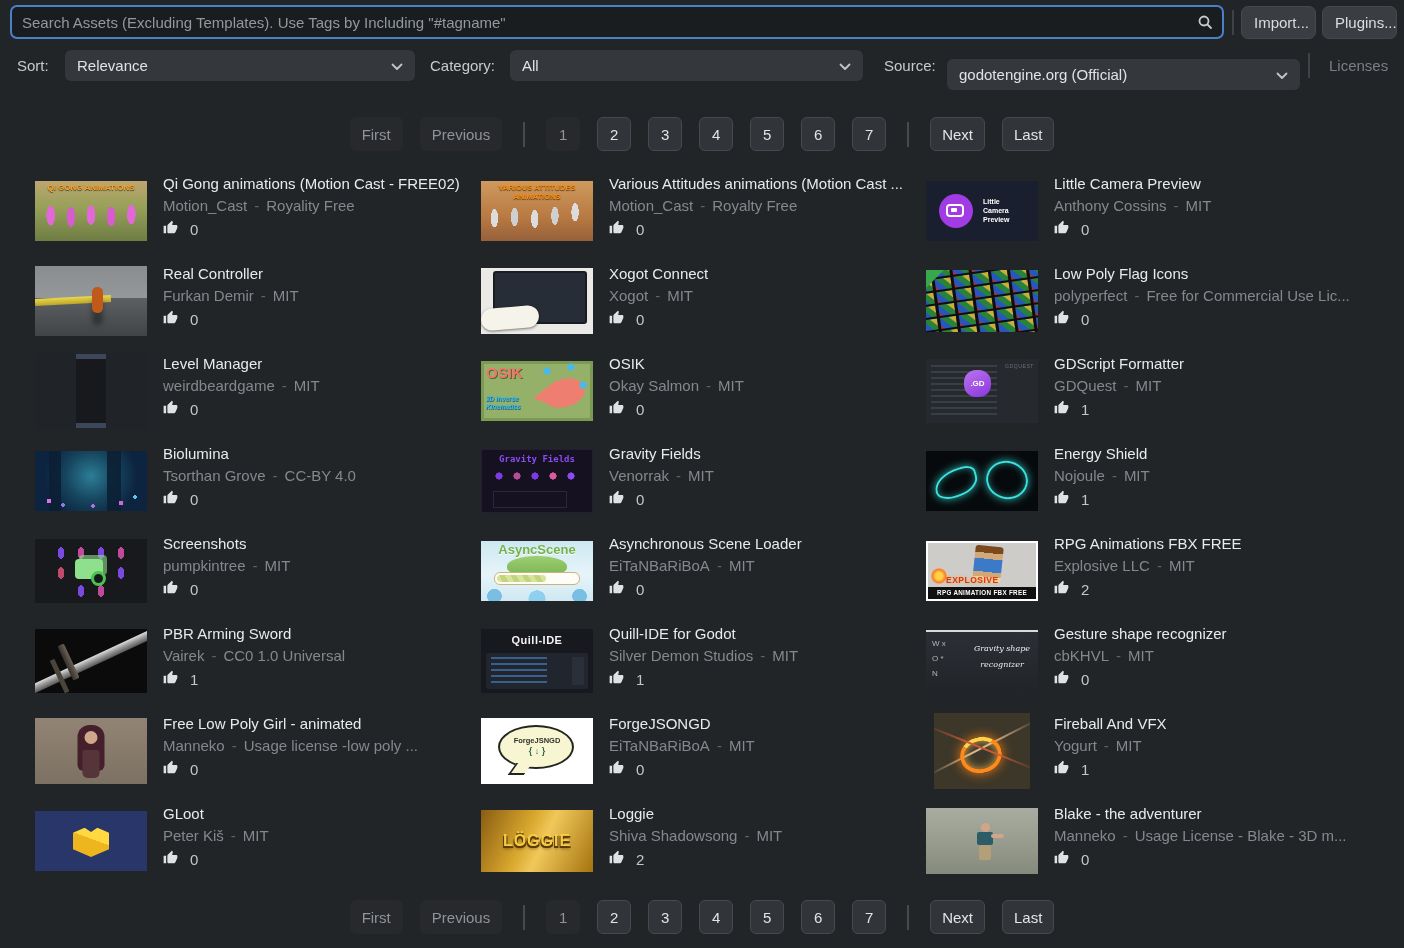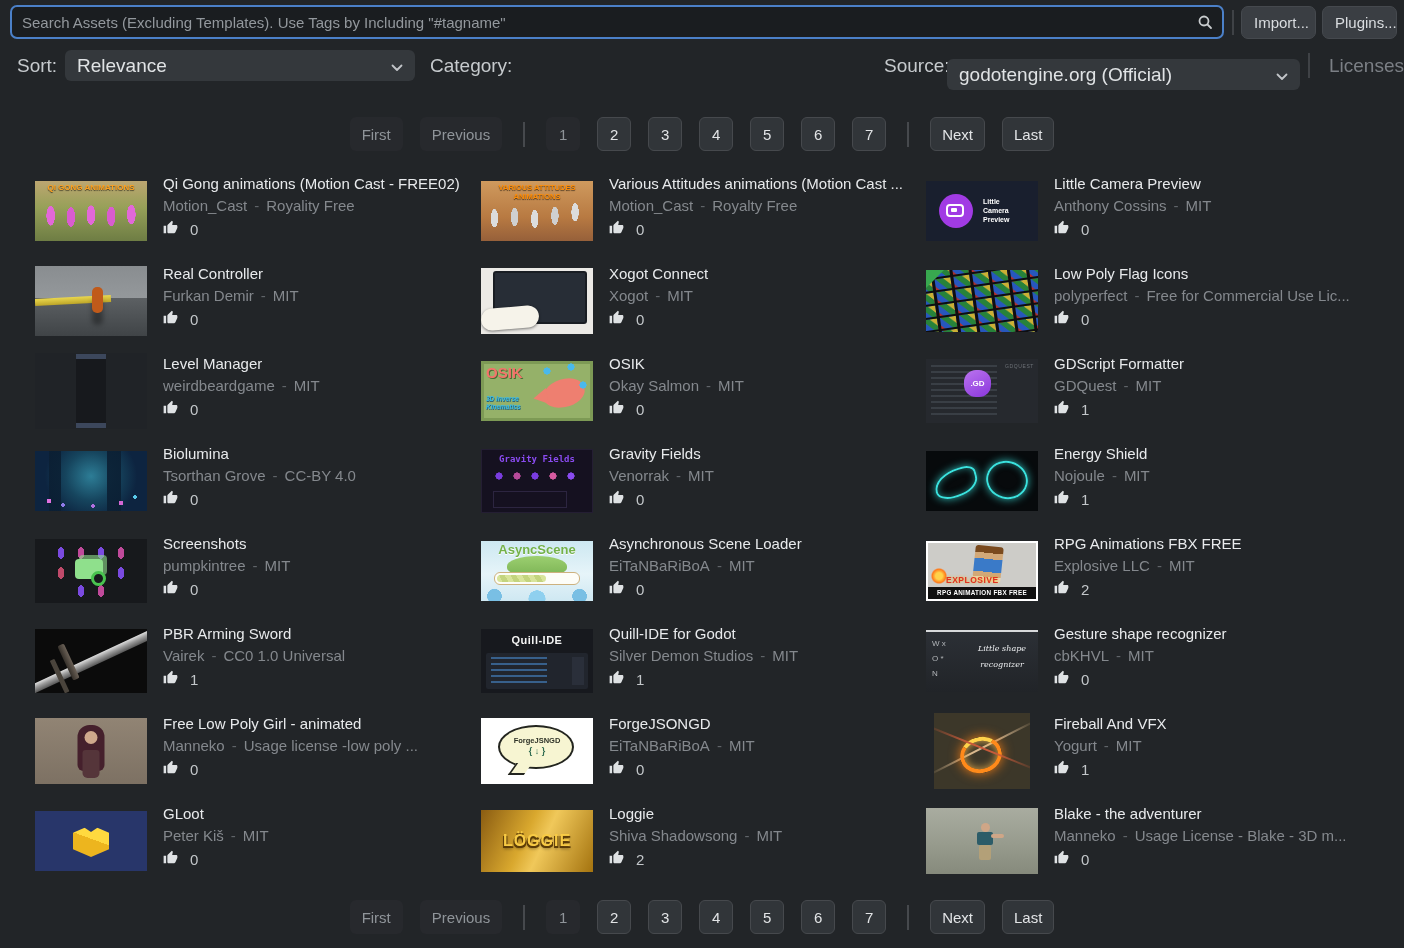--- a/index.html
+++ b/index.html
@@ -9,21 +9,21 @@
   .searchbox{position:absolute;left:10px;top:5px;width:1214px;height:34px;background:#1a1d20;
              border:2px solid #4b80c8;border-radius:7px;box-sizing:border-box;display:flex;align-items:center;}
   .searchbox input{flex:1;background:transparent;border:none;outline:none;color:#dfe2e4;
                    font-size:15px;padding:0 10px;font-family:inherit;}
   .searchbox input::placeholder{color:#93989d;}
   .search-ic{width:26px;display:flex;justify-content:center;align-items:center;flex:none;margin-right:4px;}
   .vsep{position:absolute;width:2px;background:#3f4246;}
   .btn{position:absolute;top:6px;height:33px;background:#3a3e43;border:1px solid #45494e;border-radius:7px;
        color:#dadde0;font-size:15px;font-family:inherit;padding:0 12px;box-sizing:border-box;}
   
-  .filterbar{position:absolute;left:0;top:50px;right:0;height:31px;font-size:19px;}
+  .filterbar{position:absolute;left:0;top:50px;right:0;height:31px;font-size:15px;}
   .flabel{position:absolute;top:0;line-height:31px;color:#c6cacd;}
   .select{position:absolute;top:0;height:31px;background:#34383c;border-radius:6px;display:flex;
           align-items:center;justify-content:space-between;padding:0 12px;box-sizing:border-box;
           color:#e0e3e5;cursor:default;}
   .licenses{position:absolute;top:0;line-height:31px;color:#7b7f85;}
   
   .pager{position:absolute;left:0;right:0;display:flex;justify-content:center;align-items:center;gap:17px;}
   .pager.top{top:117px;} .pager.bottom{top:900px;}
   .pbtn{height:34px;min-width:34px;padding:0 11px;border-radius:6px;background:#313539;border:1px solid #46494d;
         color:#e2e4e6;font-size:15px;font-family:inherit;display:flex;align-items:center;justify-content:center;box-sizing:border-box;}
@@ -202,20 +202,26 @@
 
   <div class="filterbar">
     <span class="flabel" style="left:17px;">Sort:</span>
     <div class="select" style="left:65px;width:350px;">
       <span>Relevance</span>
       <span><svg width="12" height="8" viewBox="0 0 12 8">
             <path d="M1.5 1.5L6 6l4.5-4.5" fill="none" stroke="#c2c5c8" stroke-width="1.8" stroke-linecap="round" stroke-linejoin="round"></path>
           </svg></span>
     </div>
     <span class="flabel" style="left:430px;">Category:</span>
+    <div class="select" style="left:510px;width:353px;">
+      <span>All</span>
+      <span><svg width="12" height="8" viewBox="0 0 12 8">
+            <path d="M1.5 1.5L6 6l4.5-4.5" fill="none" stroke="#c2c5c8" stroke-width="1.8" stroke-linecap="round" stroke-linejoin="round"></path>
+          </svg></span>
+    </div>
     <span class="flabel" style="left:884px;">Source:</span>
     <div class="select" style="left:947px;width:353px;margin-top:9px;">
       <span>godotengine.org (Official)</span>
       <span><svg width="12" height="8" viewBox="0 0 12 8">
             <path d="M1.5 1.5L6 6l4.5-4.5" fill="none" stroke="#c2c5c8" stroke-width="1.8" stroke-linecap="round" stroke-linejoin="round"></path>
           </svg></span>
     </div>
     <div class="vsep" style="left:1308px;top:3px;height:25px;"></div>
     <span class="licenses" style="left:1329px;">Licenses</span>
   </div>
@@ -527,21 +533,21 @@
             <span><svg width="15" height="15" viewBox="0 0 24 24" fill="#dfe2e4">
                 <path d="M1 21h4V9H1v12zM23 10c0-1.1-.9-2-2-2h-6.31l.95-4.57.03-.32c0-.41-.17-.79-.44-1.06L14.17 1 7.59 7.59C7.22 7.95 7 8.45 7 9v10c0 1.1.9 2 2 2h9c.83 0 1.54-.5 1.84-1.22l3.02-7.05c.09-.23.14-.47.14-.73v-2z"></path>
               </svg></span>
             <span class="cnt">1</span>
           </div>
         </div>
       </div>
       <div class="card">
         <div class="tbox">
           <div class="thumb th-gesture">
-            <span class="g1">Little shape</span>
+            <span class="g1">Gravity shape</span>
             <span class="g2">recognizer</span>
             <span class="scrib">W x
 O *
 N</span>
           </div>
         </div>
         <div class="info">
           <div class="title">Gesture shape recognizer</div>
           <div class="meta"><span>cbKHVL</span><span class="dash">-</span><span>MIT</span></div>
           <div class="likes">

